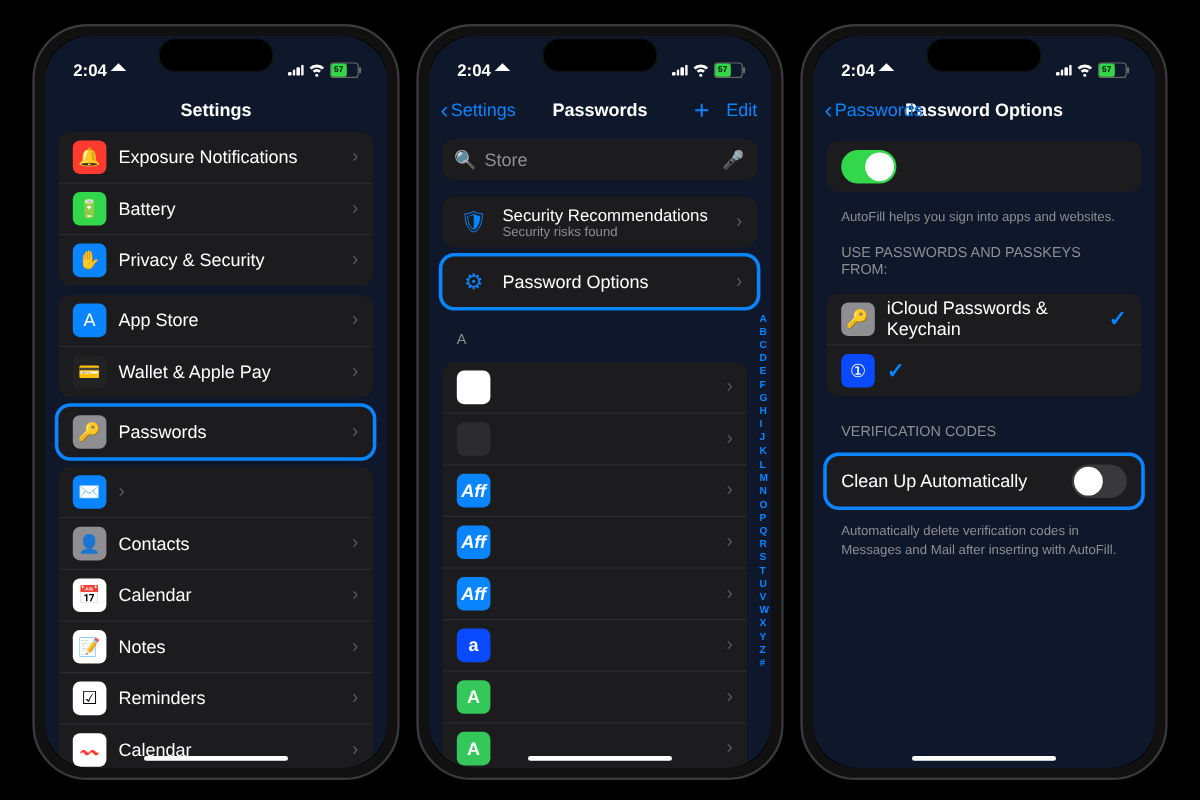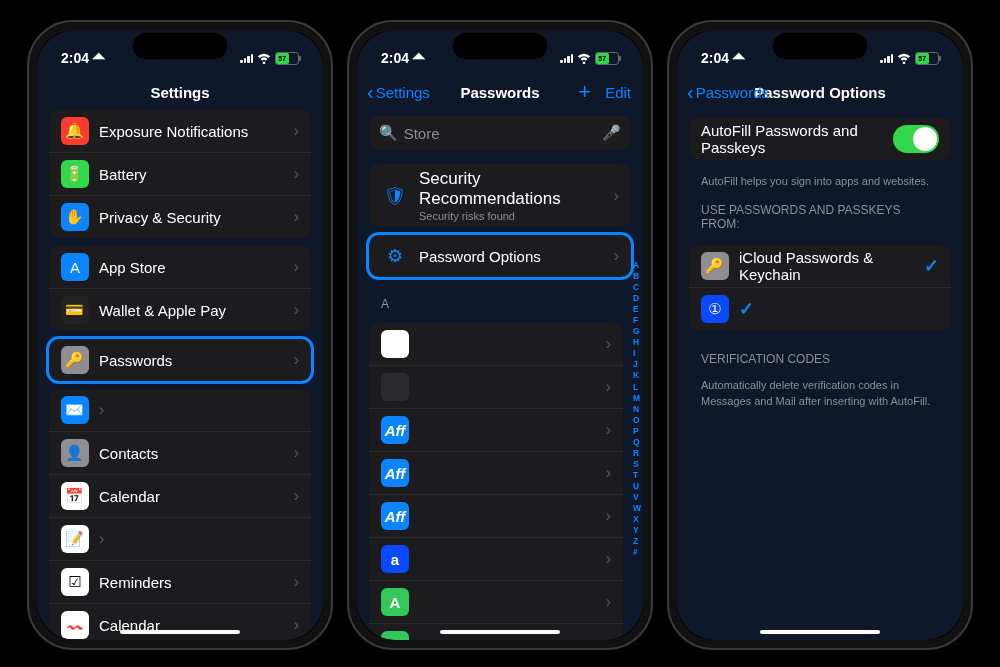--- a/index.html
+++ b/index.html
@@ -120,20 +120,21 @@
             <span class="label">Contacts</span>
             <span class="chev">›</span>
           </div>
           <div class="row">
             <div class="icon" style="background: rgb(255, 255, 255); color: rgb(0, 0, 0);">📅</div>
             <span class="label">Calendar</span>
             <span class="chev">›</span>
           </div>
           <div class="row">
             <div class="icon" style="background: rgb(255, 255, 255); color: rgb(0, 0, 0);">📝</div>
+            <span class="label">Notes</span>
             <span class="chev">›</span>
           </div>
           <div class="row">
             <div class="icon" style="background: rgb(255, 255, 255); color: rgb(0, 0, 0);">☑</div>
             <span class="label">Reminders</span>
             <span class="chev">›</span>
           </div>
           <div class="row">
             <div class="icon" style="background: rgb(255, 255, 255); color: rgb(255, 59, 48);">〰</div>
             <span class="label">Calendar</span>
@@ -182,21 +183,21 @@
     <div class="search">
       <span style="flex:0">🔍</span>
       <span>Store</span>
       <span style="flex:0">🎤</span>
     </div>
     <div class="content" id="p2-content" style="height:calc(100% - 120px)">
         <div class="group">
           <div class="row">
             <div class="icon" style="background: transparent; color: rgb(10, 132, 255); font-size: 18px;">🛡</div>
             <div class="stack">
-              <span style="font-size: 17px;">Security Recommendations</span>
+              <span style="font-size: 14px;">Security Recommendations</span>
               <span class="sublabel">Security risks found</span>
             </div>
             <span class="chev">›</span>
           </div>
         </div>
         <div class="group hl">
           <div class="row">
             <div class="icon" style="background: transparent; color: rgb(10, 132, 255); font-size: 18px;">⚙</div>
             <span class="label">Password Options</span>
             <span class="chev">›</span>
@@ -305,35 +306,40 @@
     <div class="navbar">
       <div class="back">
           <span style="font-size:20px">‹</span>
           <span>Passwords</span>
         </div>
       <div class="title">Password Options</div>
     </div>
     <div class="content">
       <div class="group">
         <div class="row">
-          <span class="label">AutoFill Passwords and Passkeys</span>
           <div class="toggle on"></div>
         </div>
       </div>
       <div class="footer-t">AutoFill helps you sign into apps and websites.</div>
       <div class="section-h">USE PASSWORDS AND PASSKEYS FROM:</div>
       <div class="group" id="p3-providers">
           <div class="row">
             <div class="icon" style="background: rgb(142, 142, 147); color: rgb(255, 255, 255);">🔑</div>
             <span class="label">iCloud Passwords &amp; Keychain</span>
             <span class="check">✓</span>
           </div>
           <div class="row">
             <div class="icon" style="background: rgb(10, 74, 255); color: rgb(255, 255, 255);">①</div>
             <span class="check">✓</span>
           </div>
         </div>
       <div class="section-h">VERIFICATION CODES</div>
+      <div class="group hl">
+        <div class="row">
+          <span class="label">Clean Up Automatically</span>
+          <div class="toggle off"></div>
+        </div>
+      </div>
       <div class="footer-t">Automatically delete verification codes in Messages and Mail after inserting with AutoFill.</div>
     </div>
     <div class="homebar"></div>
   </div>
 </div>
 
 </body></html>

